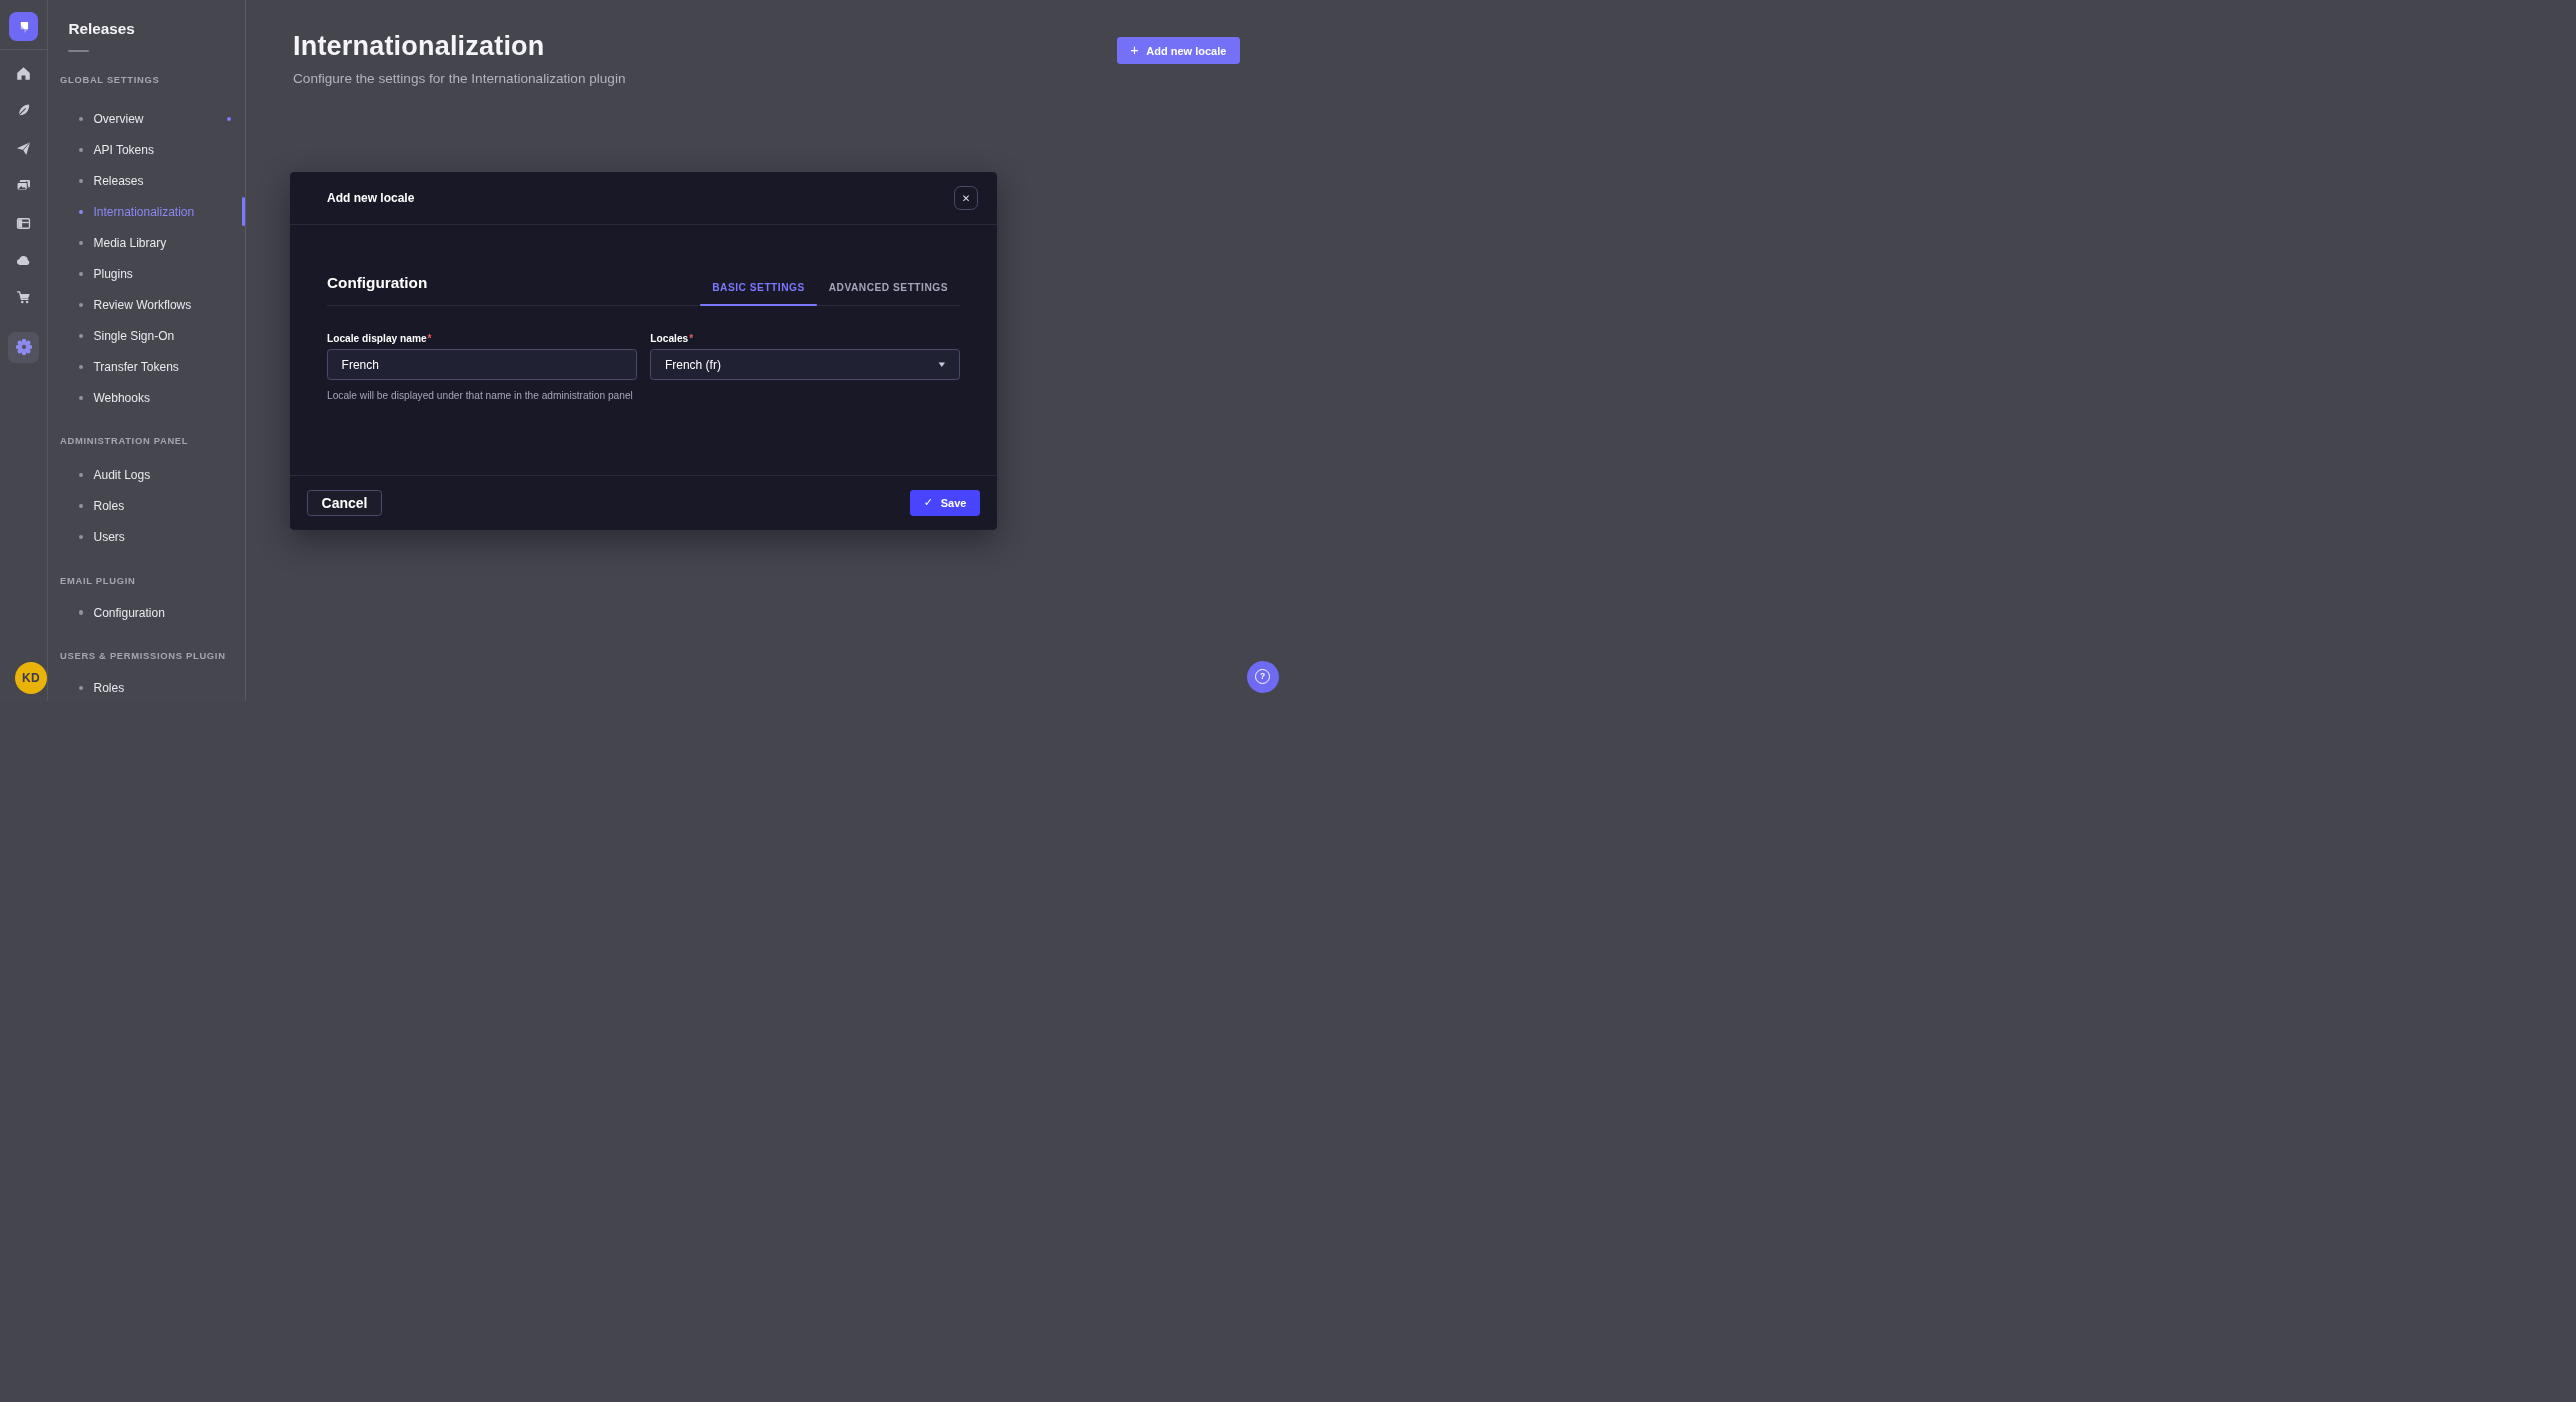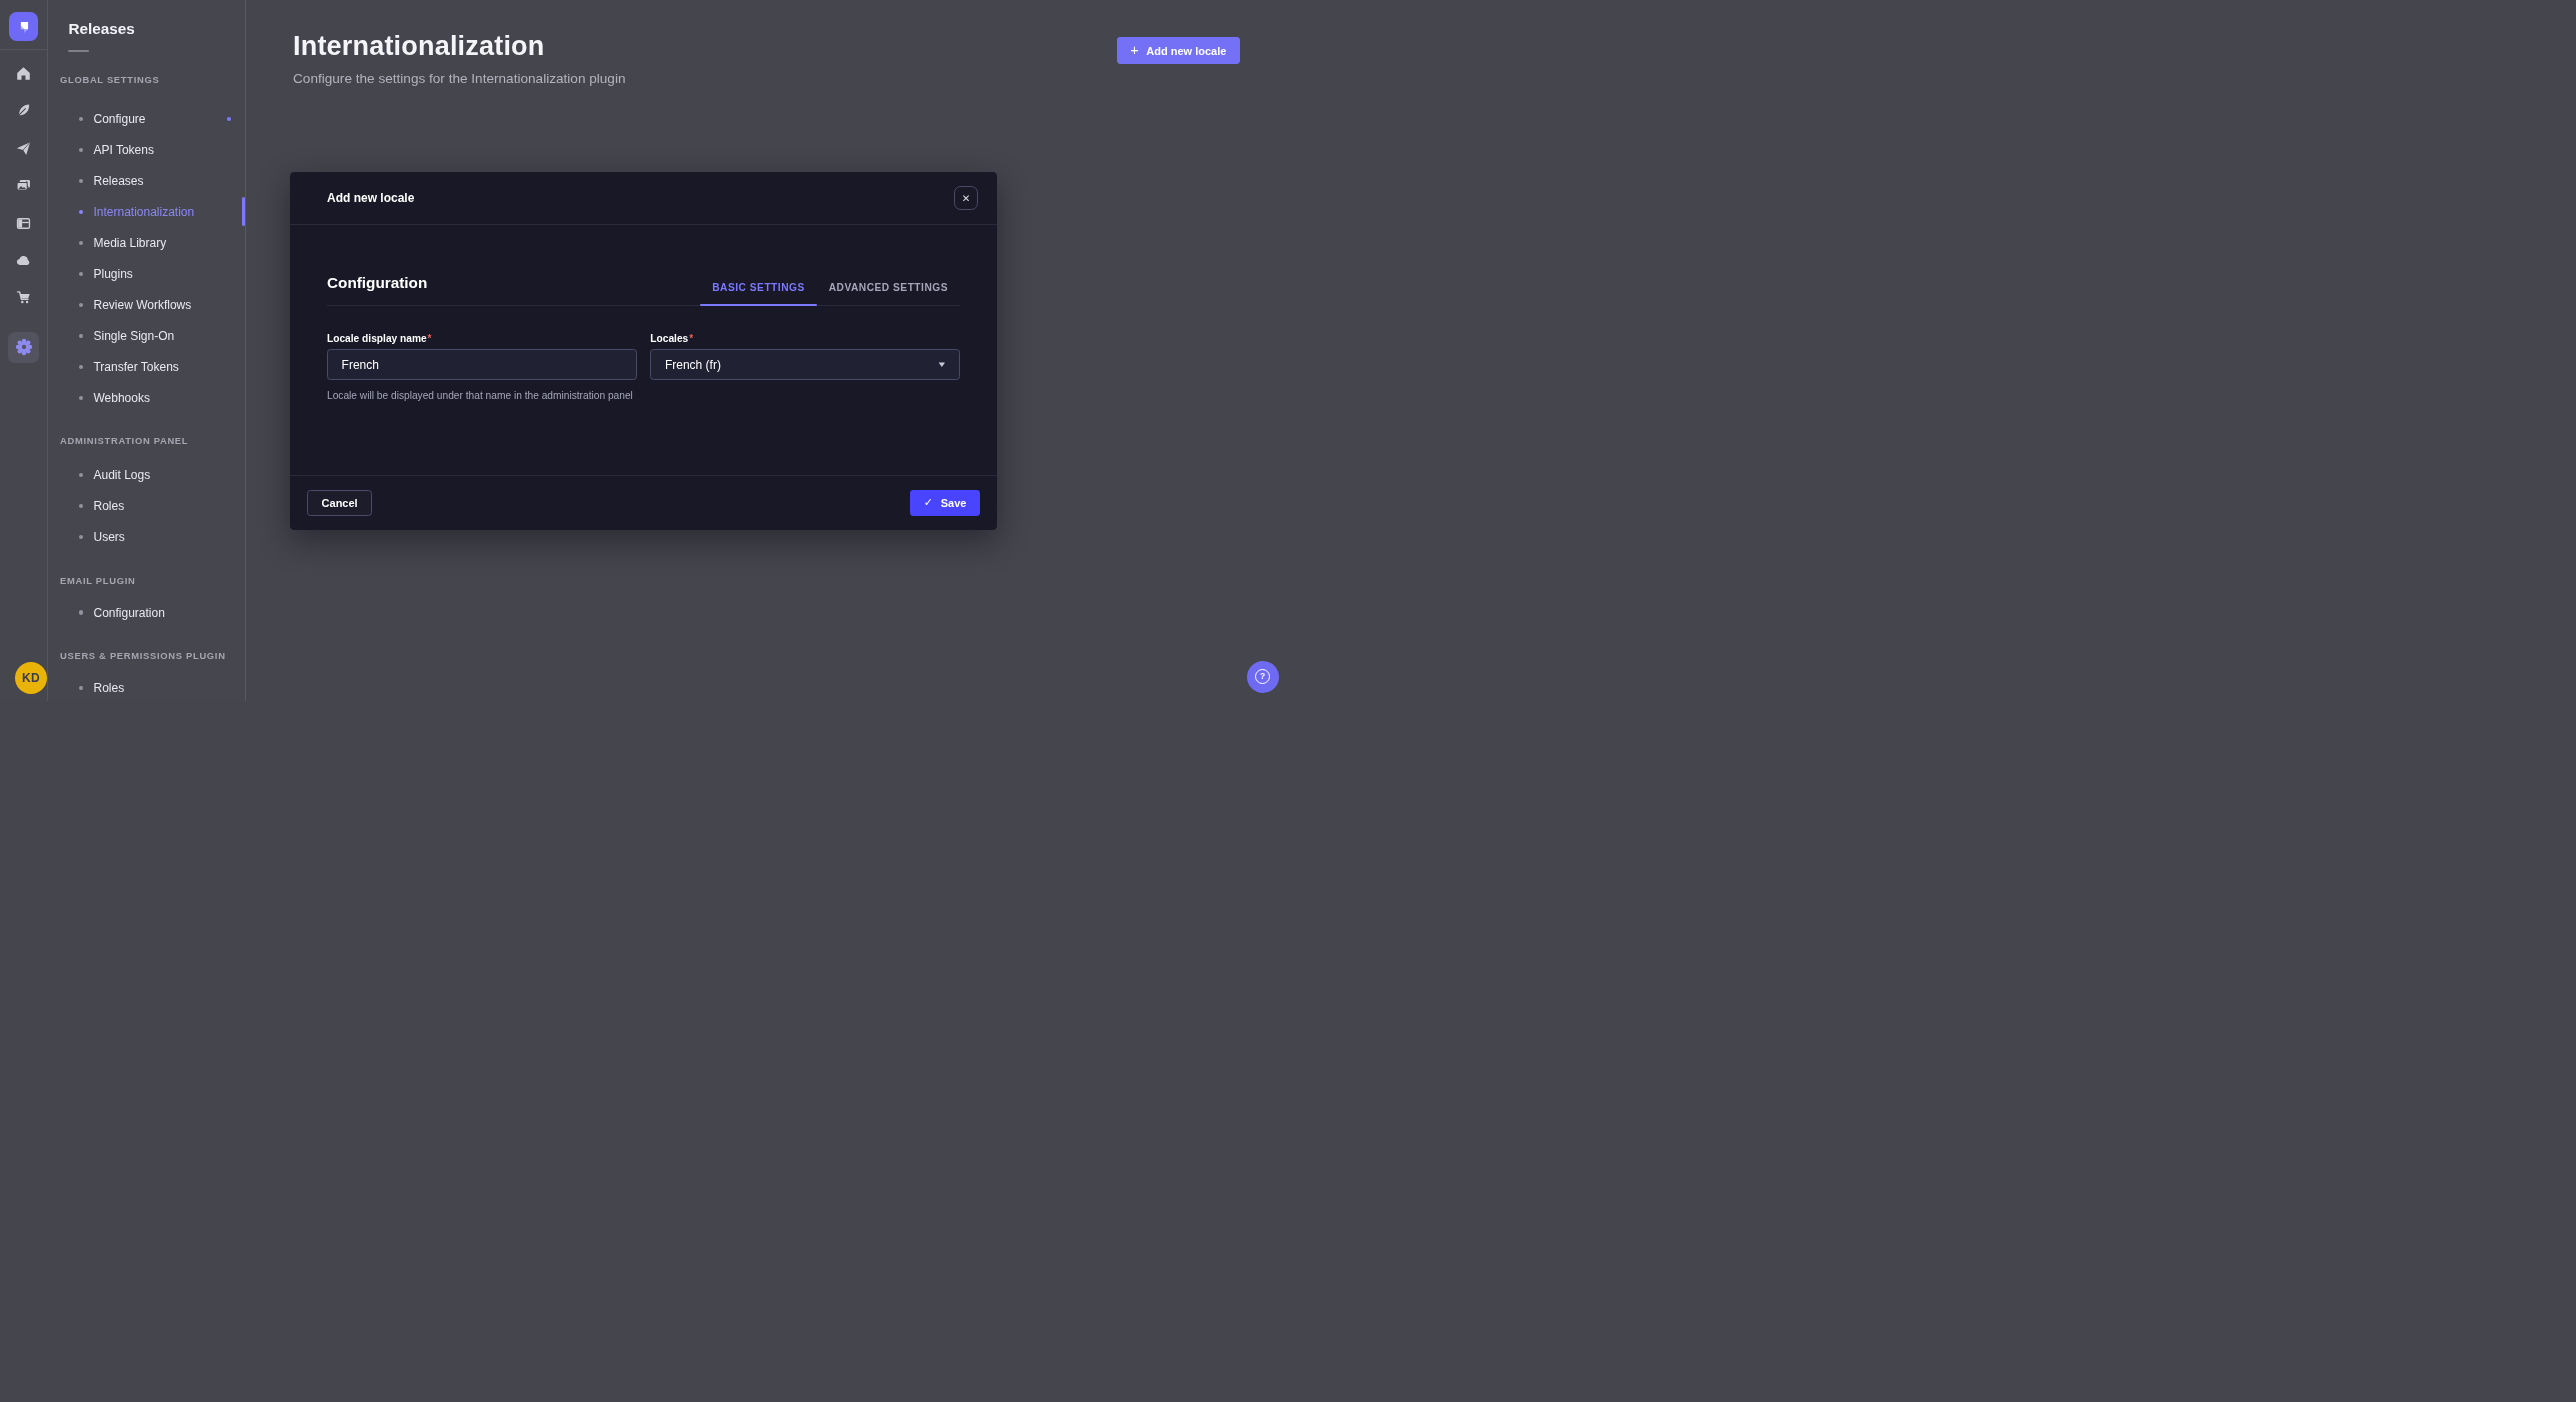--- a/index.html
+++ b/index.html
@@ -137,21 +137,21 @@
   .text-input { cursor:text; font-family:inherit; }
   input.text-input { outline:none; }
   .f-help { margin-top:8.5px; font-size:10.2px; line-height:1.45; color:#a5a5ba; max-width:315px; }
   .m-footer {
     position:absolute; left:0; right:0; bottom:0; height:55px;
     border-top:0.9px solid #2a2a3d;
     display:flex; align-items:center; justify-content:space-between; padding:0 17px;
   }
   .btn-cancel {
     height:26.4px; padding:0 13.6px; background:#1c1c2b; border:0.9px solid #4a4a6a;
-    border-radius:3.4px; color:#ffffff; font-size:11px; font-weight:600; cursor:pointer;
+    border-radius:3.4px; color:#ffffff; font-size:14px; font-weight:600; cursor:pointer;
     font-family:inherit;
   }
   .btn-save {
     height:26.4px; padding:0 13.6px; background:#4945ff; border:none;
     border-radius:3.4px; color:#ffffff; font-size:11px; font-weight:600; cursor:pointer;
     display:flex; align-items:center; gap:7.7px; font-family:inherit;
   }
   .btn-save .check { font-size:11px; font-weight:400; }
 
   
@@ -246,21 +246,21 @@
 </aside>
 
 <aside class="sidebar">
   <h1>Releases</h1>
   <div class="title-underline"></div>
 
   <div class="section-label">GLOBAL SETTINGS</div>
   <div class="s-list">
     <div class="s-item">
       <span class="bullet"></span>
-      <span>Configure</span>
+      <span>Overview</span>
       <span class="notif-dot"></span>
     </div>
     <div class="s-item">
       <span class="bullet"></span>
       <span>API Tokens</span>
     </div>
     <div class="s-item">
       <span class="bullet"></span>
       <span>Releases</span>
     </div>

